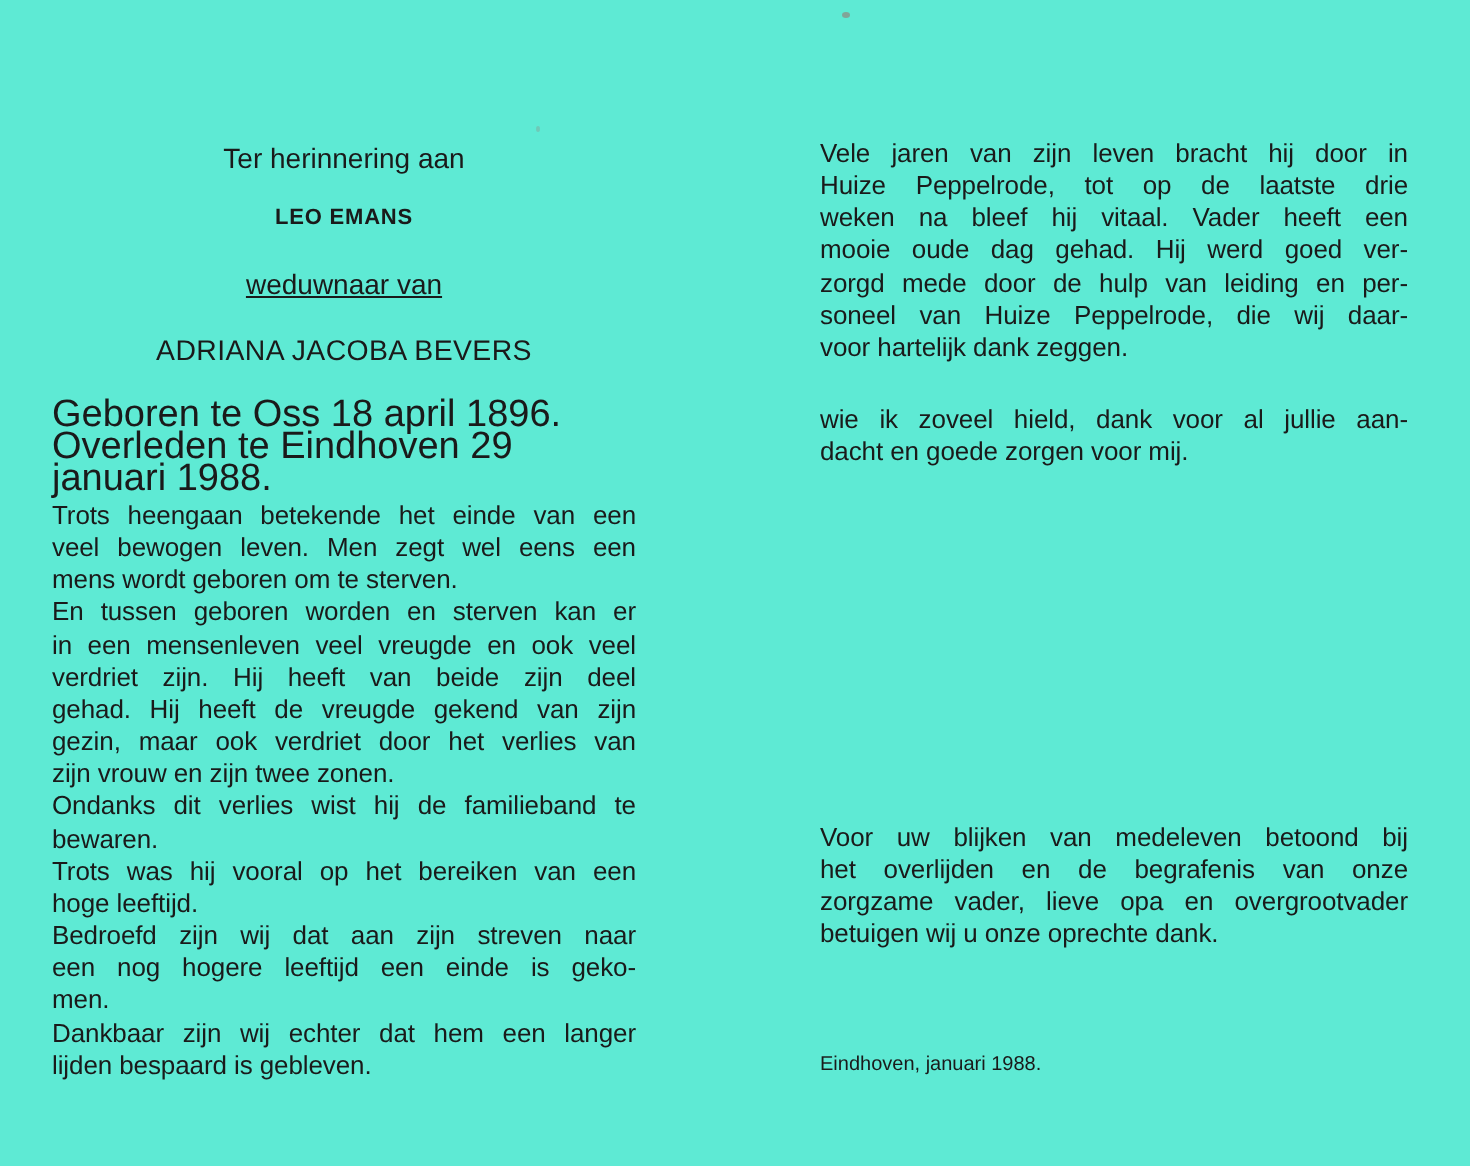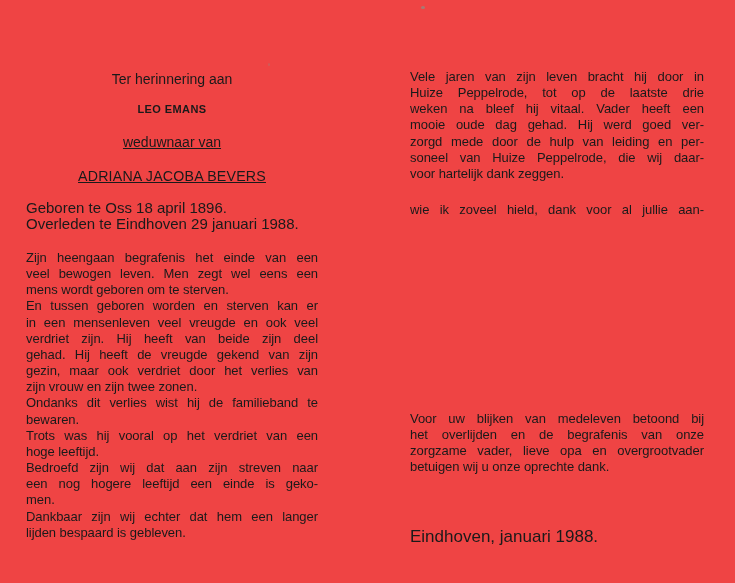--- a/index.html
+++ b/index.html
@@ -4,50 +4,50 @@
 <style>
   html, body {
     margin: 0;
     padding: 0;
     background: #e8e8e6;
   }
   .card {
     position: relative;
     width: 735px;
     height: 583px;
-    background: #ef4444;
+    background: #5eead4;
     overflow: hidden;
     font-family: "Liberation Sans", "DejaVu Sans", sans-serif;
     color: #1a1a1a;
     -webkit-font-smoothing: antialiased;
   }
   .col {
     position: absolute;
     top: 0;
     bottom: 0;
   }
   .col-left  { left: 26px;  width: 292px; }
   .col-right { left: 410px; width: 294px; }
 
   .block { position: absolute; left: 0; right: 0; }
 
   
   .hdr-dedication { top: 71px;  text-align: center; font-size: 14px; }
   .hdr-name       { top: 103px; text-align: center; font-size: 11px; font-weight: bold; letter-spacing: 0.4px; }
   .hdr-relation   { top: 134px; text-align: center; font-size: 14px; text-decoration: underline; }
-  .hdr-spouse     { top: 168px; text-align: center; font-size: 14.2px; letter-spacing: 0.2px; text-decoration: underline; }
-  .dates-block    { top: 200px; font-size: 15px; line-height: 16.15px; }
+  .hdr-spouse     { top: 168px; text-align: center; font-size: 14.2px; letter-spacing: 0.2px; }
+  .dates-block    { top: 200px; font-size: 19px; line-height: 16.15px; }
 
   
   .body-block   { top: 250px; }
   .rc-para1     { top: 69px; }
   .rc-para2     { top: 202px; }
   .rc-ack       { top: 411px; }
   .rc-signature { top: 494px; text-align: right; font-size: 13.8px; }
-  .rc-dateline  { top: 527px; font-size: 17px; }
+  .rc-dateline  { top: 527px; font-size: 10px; }
 
   .textflow, .para {
     font-size: 13px;
     line-height: 16.15px;
     letter-spacing: -0.05px;
   }
   .line { text-align: left; }
   .line.just {
     text-align: justify;
     text-align-last: justify;
@@ -76,38 +76,38 @@
     <div class="block hdr-relation">weduwnaar van</div>
     <div class="block hdr-spouse">ADRIANA JACOBA BEVERS</div>
 
     <div class="block dates-block">
       <div class="line">Geboren te Oss 18 april 1896.</div>
       <div class="line">Overleden te Eindhoven 29 januari 1988.</div>
     </div>
 
     <div class="block body-block textflow">
         <div class="para">
-          <div class="line just">Zijn heengaan begrafenis het einde van een</div>
+          <div class="line just">Trots heengaan betekende het einde van een</div>
           <div class="line just">veel bewogen leven. Men zegt wel eens een</div>
           <div class="line">mens wordt geboren om te sterven.</div>
         </div>
         <div class="para">
           <div class="line just">En tussen geboren worden en sterven kan er</div>
           <div class="line just">in een mensenleven veel vreugde en ook veel</div>
           <div class="line just">verdriet zijn. Hij heeft van beide zijn deel</div>
           <div class="line just">gehad. Hij heeft de vreugde gekend van zijn</div>
           <div class="line just">gezin, maar ook verdriet door het verlies van</div>
           <div class="line">zijn vrouw en zijn twee zonen.</div>
         </div>
         <div class="para">
           <div class="line just">Ondanks dit verlies wist hij de familieband te</div>
           <div class="line">bewaren.</div>
         </div>
         <div class="para">
-          <div class="line just">Trots was hij vooral op het verdriet van een</div>
+          <div class="line just">Trots was hij vooral op het bereiken van een</div>
           <div class="line">hoge leeftijd.</div>
         </div>
         <div class="para">
           <div class="line just">Bedroefd zijn wij dat aan zijn streven naar</div>
           <div class="line just">een nog hogere leeftijd een einde is geko-</div>
           <div class="line">men.</div>
         </div>
         <div class="para">
           <div class="line just">Dankbaar zijn wij echter dat hem een langer</div>
           <div class="line">lijden bespaard is gebleven.</div>
@@ -121,20 +121,21 @@
         <div class="line just">Huize Peppelrode, tot op de laatste drie</div>
         <div class="line just">weken na bleef hij vitaal. Vader heeft een</div>
         <div class="line just">mooie oude dag gehad. Hij werd goed ver-</div>
         <div class="line just">zorgd mede door de hulp van leiding en per-</div>
         <div class="line just">soneel van Huize Peppelrode, die wij daar-</div>
         <div class="line">voor hartelijk dank zeggen.</div>
       </div>
 
     <div class="block rc-para2 textflow">
         <div class="line just">wie ik zoveel hield, dank voor al jullie aan-</div>
+        <div class="line">dacht en goede zorgen voor mij.</div>
       </div>
 
     <div class="block rc-ack textflow">
         <div class="line just">Voor uw blijken van medeleven betoond bij</div>
         <div class="line just">het overlijden en de begrafenis van onze</div>
         <div class="line just">zorgzame vader, lieve opa en overgrootvader</div>
         <div class="line">betuigen wij u onze oprechte dank.</div>
       </div>
 
 

